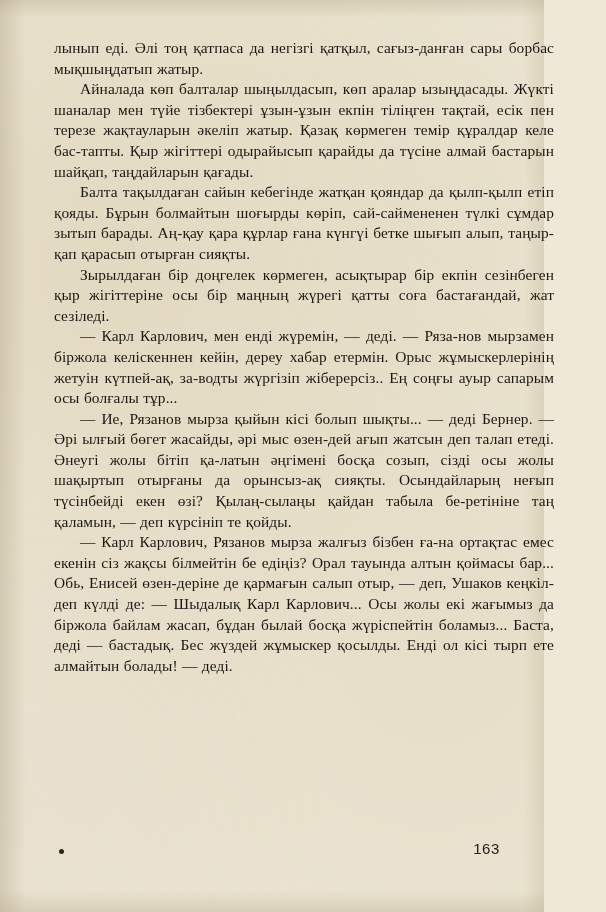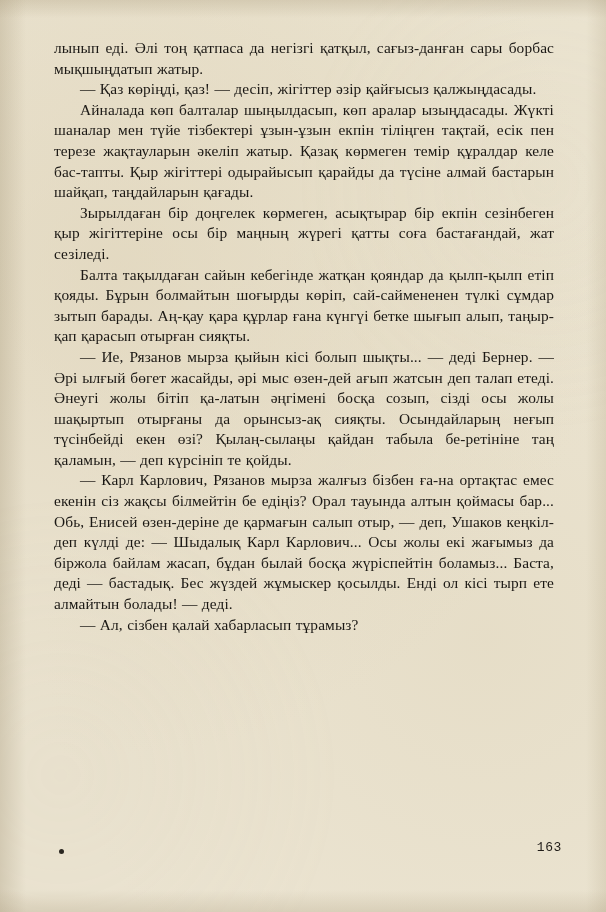--- a/index.html
+++ b/index.html
@@ -8,21 +8,21 @@
   }
   body {
     width: 606px;
     height: 912px;
     background: #efe8d7;
     font-family: "Liberation Serif", serif;
     overflow: hidden;
   }
   #page {
     position: relative;
-    width: 606px;
+    width: 544px;
     height: 912px;
     background: #ece5d3;
     background-image:
       radial-gradient(circle at 20% 30%, rgba(220,208,180,0.55) 0%, rgba(236,229,211,0) 60%),
       radial-gradient(circle at 80% 70%, rgba(224,214,188,0.5) 0%, rgba(236,229,211,0) 55%),
       radial-gradient(circle at 55% 12%, rgba(230,222,198,0.4) 0%, rgba(236,229,211,0) 50%);
     box-sizing: border-box;
   }
   .page-texture {
     position: absolute;
@@ -59,23 +59,23 @@
     position: absolute;
     left: 54px;
     right: 44px;
     top: 840px;
     height: 30px;
   }
   #page-number {
     position: absolute;
     right: 0;
     top: 0;
-    font-size: 13px;
+    font-size: 15px;
     color: #201c18;
-    font-family: Liberation Mono, monospace;
+    font-family: Liberation Sans, sans-serif;
     letter-spacing: 0.6px;
   }
   #ink-dot {
     position: absolute;
     left: 5px;
     top: 9px;
     width: 5px;
     height: 5px;
     border-radius: 50%;
     background: #2a2620;
@@ -122,26 +122,25 @@
 
 <div id="page">
   <div class="page-texture"></div>
   <div class="edge-shadow-left"></div>
   <div class="edge-shadow-top"></div>
   <div class="edge-shadow-right"></div>
   <div class="edge-shadow-bottom"></div>
 
   <div id="text-column" class="filter-ink">
     <p class="para">лынып еді. Әлі тоң қатпаса да негізгі  қатқыл, сағыз-данған сары борбас мықшыңдатып жатыр.</p>
-    <p class="para indent">— Қаз көріңді, қаз! — десіп, жігіттер әзір қайғысыз қалжыңдасады.</p>
     <p class="para indent">Айналада  көп балталар  шыңылдасып, көп  аралар ызыңдасады. Жүкті шаналар мен түйе тізбектері ұзын-ұзын  екпін тіліңген тақтай, есік  пен терезе жақтауларын әкеліп жатыр. Қазақ көрмеген темір құралдар келе бас-тапты. Қыр жігіттері одырайысып  қарайды да түсіне алмай бастарын шайқап, таңдайларын қағады.</p>
+    <p class="para indent">Балта тақылдаған сайын кебегінде жатқан қояндар да қылп-қылп етіп қояды.  Бұрын болмайтын шоғырды көріп, сай-саймененен  түлкі сұмдар  зытып барады. Аң-қау қара құрлар ғана күнгүі бетке шығып алып, таңыр-қап қарасып отырған сияқты.</p>
     <p class="para indent">Зырылдаған бір доңгелек көрмеген,  асықтырар бір екпін сезінбеген қыр жігіттеріне осы бір маңның жүрегі қатты соға бастағандай, жат сезіледі.</p>
-    <p class="para indent">Балта тақылдаған сайын кебегінде жатқан қояндар да қылп-қылп етіп қояды.  Бұрын болмайтын шоғырды көріп, сай-саймененен  түлкі сұмдар  зытып барады. Аң-қау қара құрлар ғана күнгүі бетке шығып алып, таңыр-қап қарасып отырған сияқты.</p>
+    <p class="para indent">— Карл Карлович, мен енді жүремін, — деді. — Ряза-нов мырзамен біржола келіскеннен кейін, дереу хабар етермін. Орыс жұмыскерлерінің  жетуін күтпей-ақ, за-водты жүргізіп  жіберерсіз.. Ең  соңғы ауыр сапарым осы болғалы тұр...</p>
     <p class="para indent">— Ие, Рязанов мырза қыйын кісі болып шықты... — деді Бернер. — Әрі  ылғый бөгет жасайды,  әрі мыс өзен-дей ағып жатсын деп талап етеді. Әнеугі жолы бітіп қа-латын әңгімені босқа созып, сізді осы жолы шақыртып отырғаны да орынсыз-ақ сияқты. Осындайларың неғып түсінбейді екен өзі? Қылаң-сылаңы қайдан табыла бе-ретініне таң қаламын, — деп күрсініп те қойды.</p>
     <p class="para indent">— Карл Карлович, Рязанов мырза жалғыз бізбен ға-на ортақтас емес екенін сіз жақсы білмейтін бе едіңіз? Орал тауында алтын қоймасы бар... Обь, Енисей өзен-деріне де қармағын салып отыр, — деп, Ушаков кеңкіл-деп күлді де: — Шыдалық Карл Карлович... Осы жолы екі жағымыз да біржола байлам жасап, бұдан былай босқа жүріспейтін  боламыз... Баста, деді  — бастадық. Бес жүздей жұмыскер қосылды. Енді ол кісі тырп ете алмайтын болады! — деді.</p>
-    <p class="para indent">— Ал, сізбен қалай хабарласып тұрамыз?</p>
   </div>
 
   <div id="footer">
     <div id="ink-dot"></div>
     <div id="page-number">163</div>
   </div>
 </div>
 
 </body></html>

